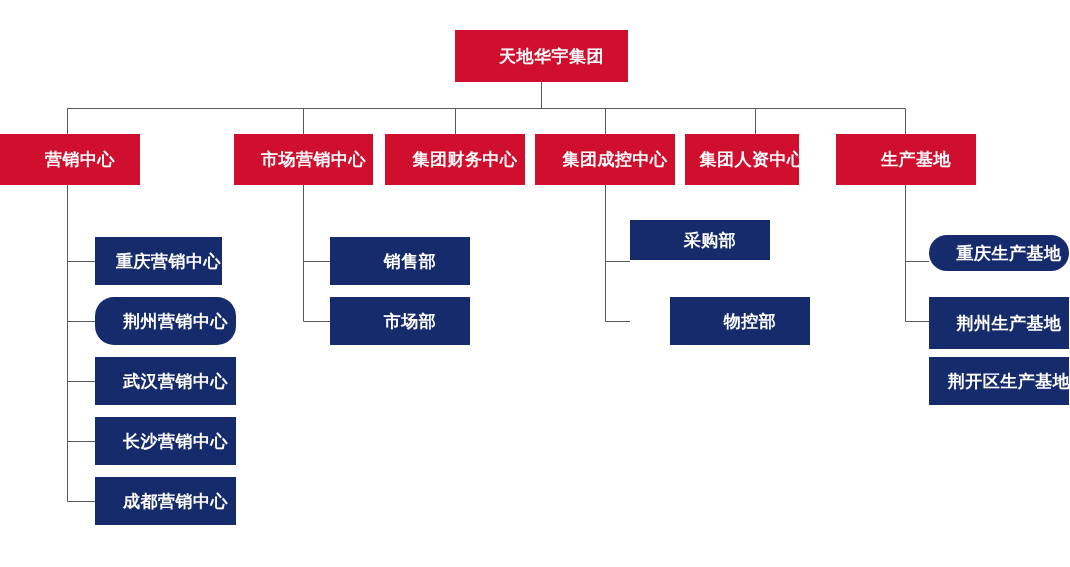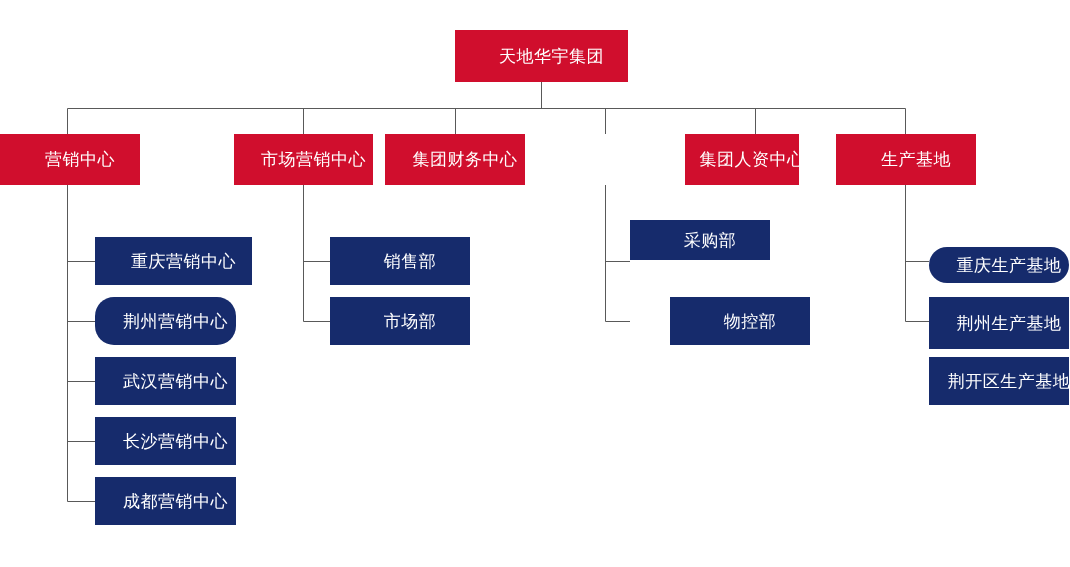--- a/index.html
+++ b/index.html
@@ -21,21 +21,21 @@
     top: 0;
     width: 1070px;
     height: 567px;
   }
   .node {
     position: absolute;
     display: flex;
     align-items: center;
     justify-content: center;
     color: #ffffff;
-    font-weight: normal;
+    font-weight: bold;
     font-size: 17px;
     letter-spacing: 0.5px;
     white-space: nowrap;
     box-sizing: border-box;
     padding-left: 20px;
   }
   .red  { background: #d00e2d; }
   .blue { background: #162b6c; }
 </style>
 </head>
@@ -76,32 +76,33 @@
       <path d="M905.5 261.5 H929"></path>
       <path d="M905.5 321.5 H929"></path>
     </g>
   </svg>
 
   <div class="node red" style="left:455px; top:30px; width:173px; height:52px;">天地华宇集团</div>
 
   <div class="node red" style="left:0px; top:134px; width:140px; height:51px;">营销中心</div>
   <div class="node red" style="left:234px; top:134px; width:139px; height:51px;">市场营销中心</div>
   <div class="node red" style="left:385px; top:134px; width:140px; height:51px;">集团财务中心</div>
+  <div class="node red" style="left:535px; top:134px; width:140px; height:51px;">集团成控中心</div>
   <div class="node red" style="left:685px; top:134px; width:114px; height:51px;">集团人资中心</div>
   <div class="node red" style="left:836px; top:134px; width:140px; height:51px;">生产基地</div>
 
-  <div class="node blue" style="left:95px; top:237px; width:157px; height:48px;">重庆营销中心</div>
+  <div class="node blue" style="left:95px; top:237px; width:127px; height:48px;">重庆营销中心</div>
   <div class="node blue" style="left:95px; top:297px; width:141px; height:48px;border-radius:19px;">荆州营销中心</div>
   <div class="node blue" style="left:95px; top:357px; width:141px; height:48px;">武汉营销中心</div>
   <div class="node blue" style="left:95px; top:417px; width:141px; height:48px;">长沙营销中心</div>
   <div class="node blue" style="left:95px; top:477px; width:141px; height:48px;">成都营销中心</div>
 
   <div class="node blue" style="left:330px; top:237px; width:140px; height:48px;">销售部</div>
   <div class="node blue" style="left:330px; top:297px; width:140px; height:48px;">市场部</div>
 
   <div class="node blue" style="left:630px; top:220px; width:140px; height:40px;">采购部</div>
   <div class="node blue" style="left:630px; top:297px; width:140px; height:48px;margin-left:40px;">物控部</div>
 
-  <div class="node blue" style="left:929px; top:247px; width:140px; height:36px;border-radius:19px;">重庆生产基地</div>
+  <div class="node blue" style="left:929px; top:235px; width:140px; height:36px;border-radius:19px;">重庆生产基地</div>
   <div class="node blue" style="left:929px; top:297px; width:140px; height:52px;">荆州生产基地</div>
   <div class="node blue" style="left:929px; top:357px; width:140px; height:48px;text-align:center;">荆开区生产基地</div>
 
 </div>
 
 </body></html>

